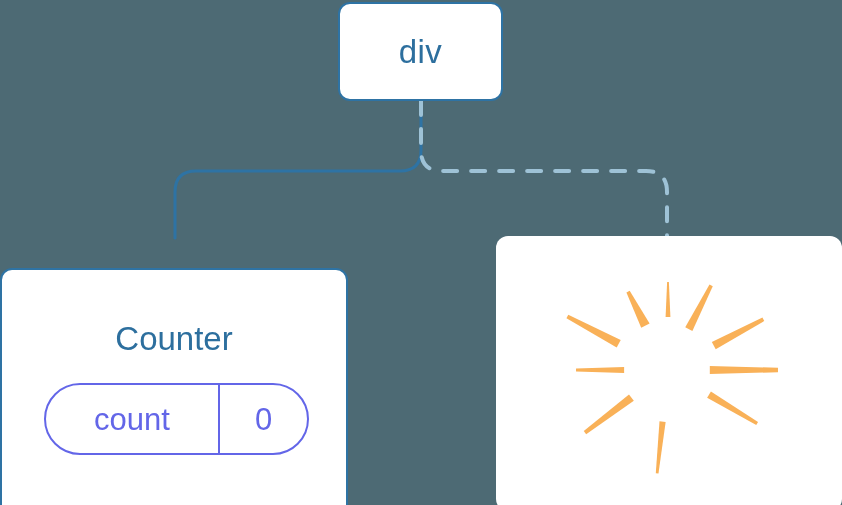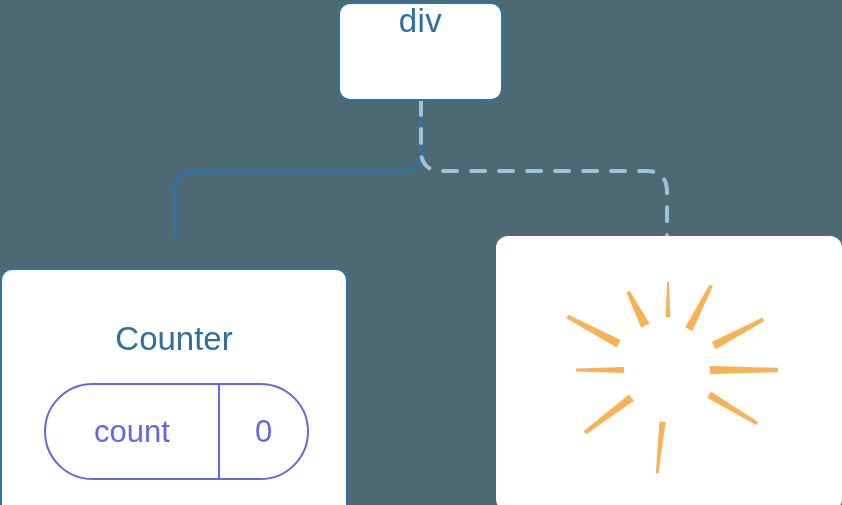--- a/index.html
+++ b/index.html
@@ -36,20 +36,21 @@
     box-sizing: border-box;
   }
   .node-div {
     left: 338px;
     top: 2px;
     width: 165px;
     height: 99px;
     border: 2px solid #2e73a4;
     border-radius: 12px;
     display: flex;
+    align-items: center;
     justify-content: center;
   }
   .node-div-label {
     font-size: 33px;
     color: #2d6f9e;
     letter-spacing: 0.5px;
     line-height: 1;
   }
   .node-counter {
     left: 0px;
@@ -69,21 +70,21 @@
     font-size: 33px;
     color: #2d6f9e;
     line-height: 1;
   }
   
   .pill {
     position: absolute;
     left: 42px;
     top: 113px;
     width: 265px;
-    height: 97px;
+    height: 72px;
     border: 2px solid #6366e8;
     border-radius: 50px;
     box-sizing: border-box;
     display: flex;
     align-items: stretch;
     background: #fff;
   }
   .pill-key {
     flex: 0 0 172px;
     display: flex;

